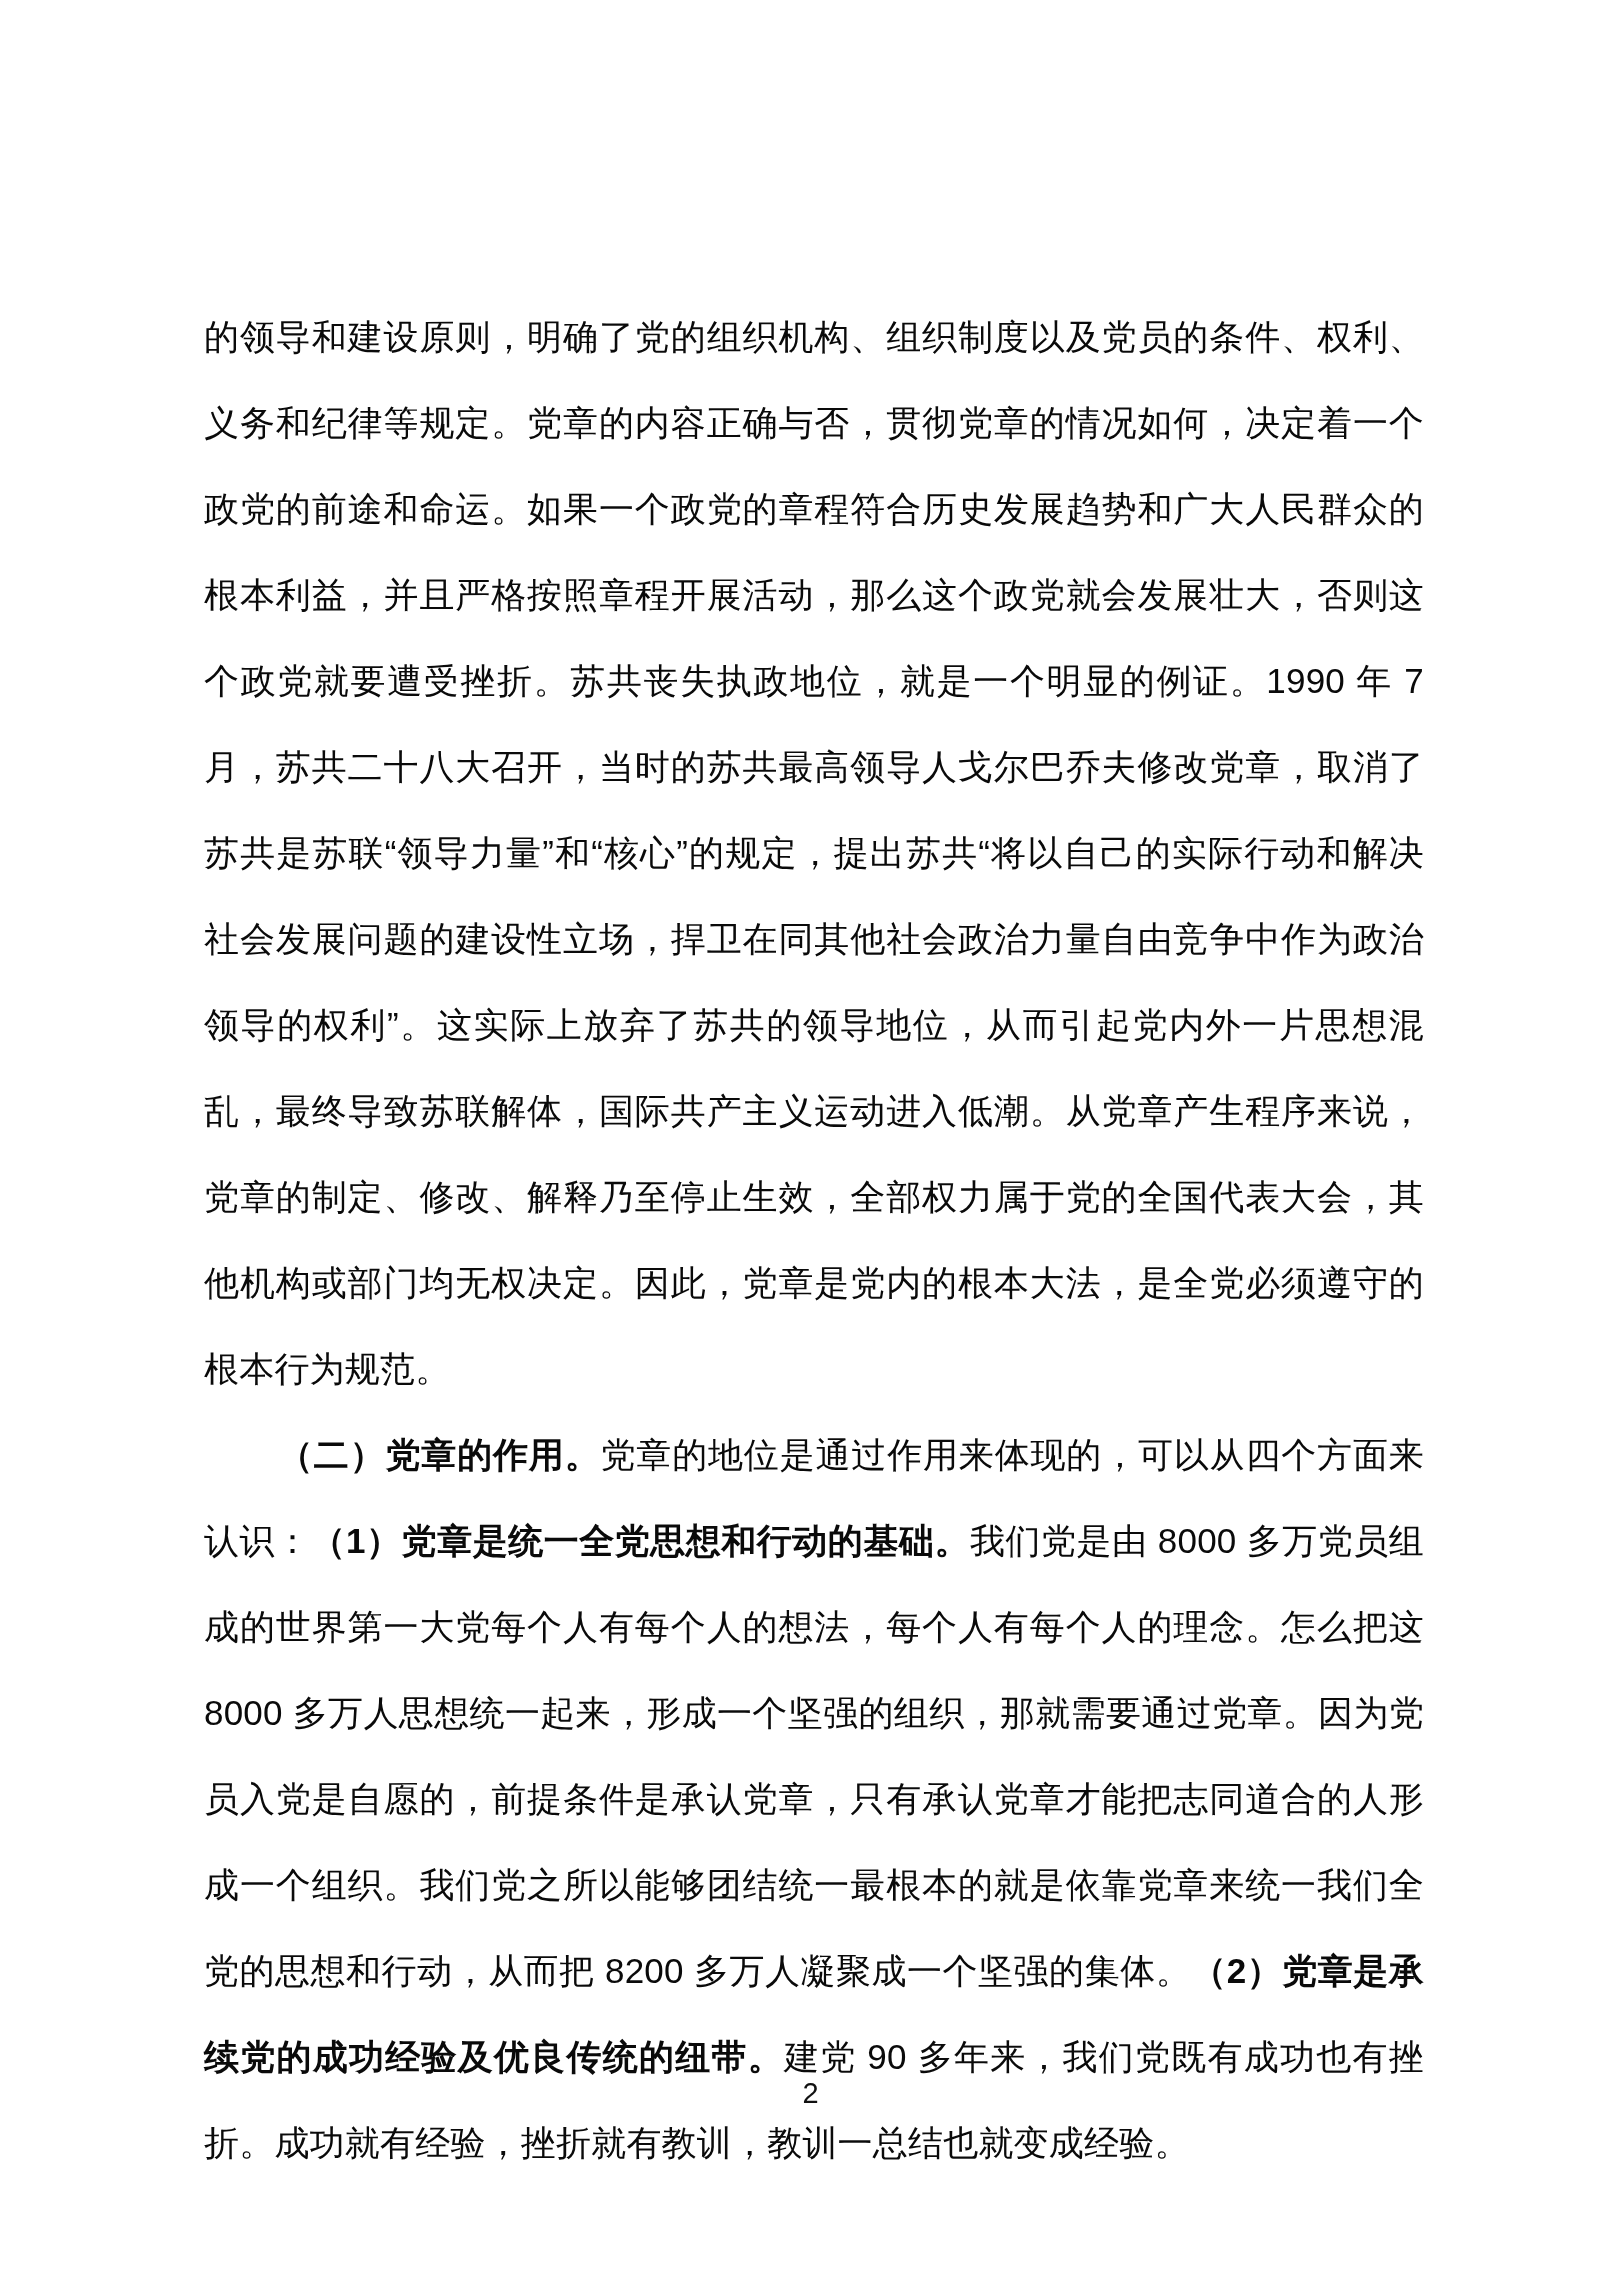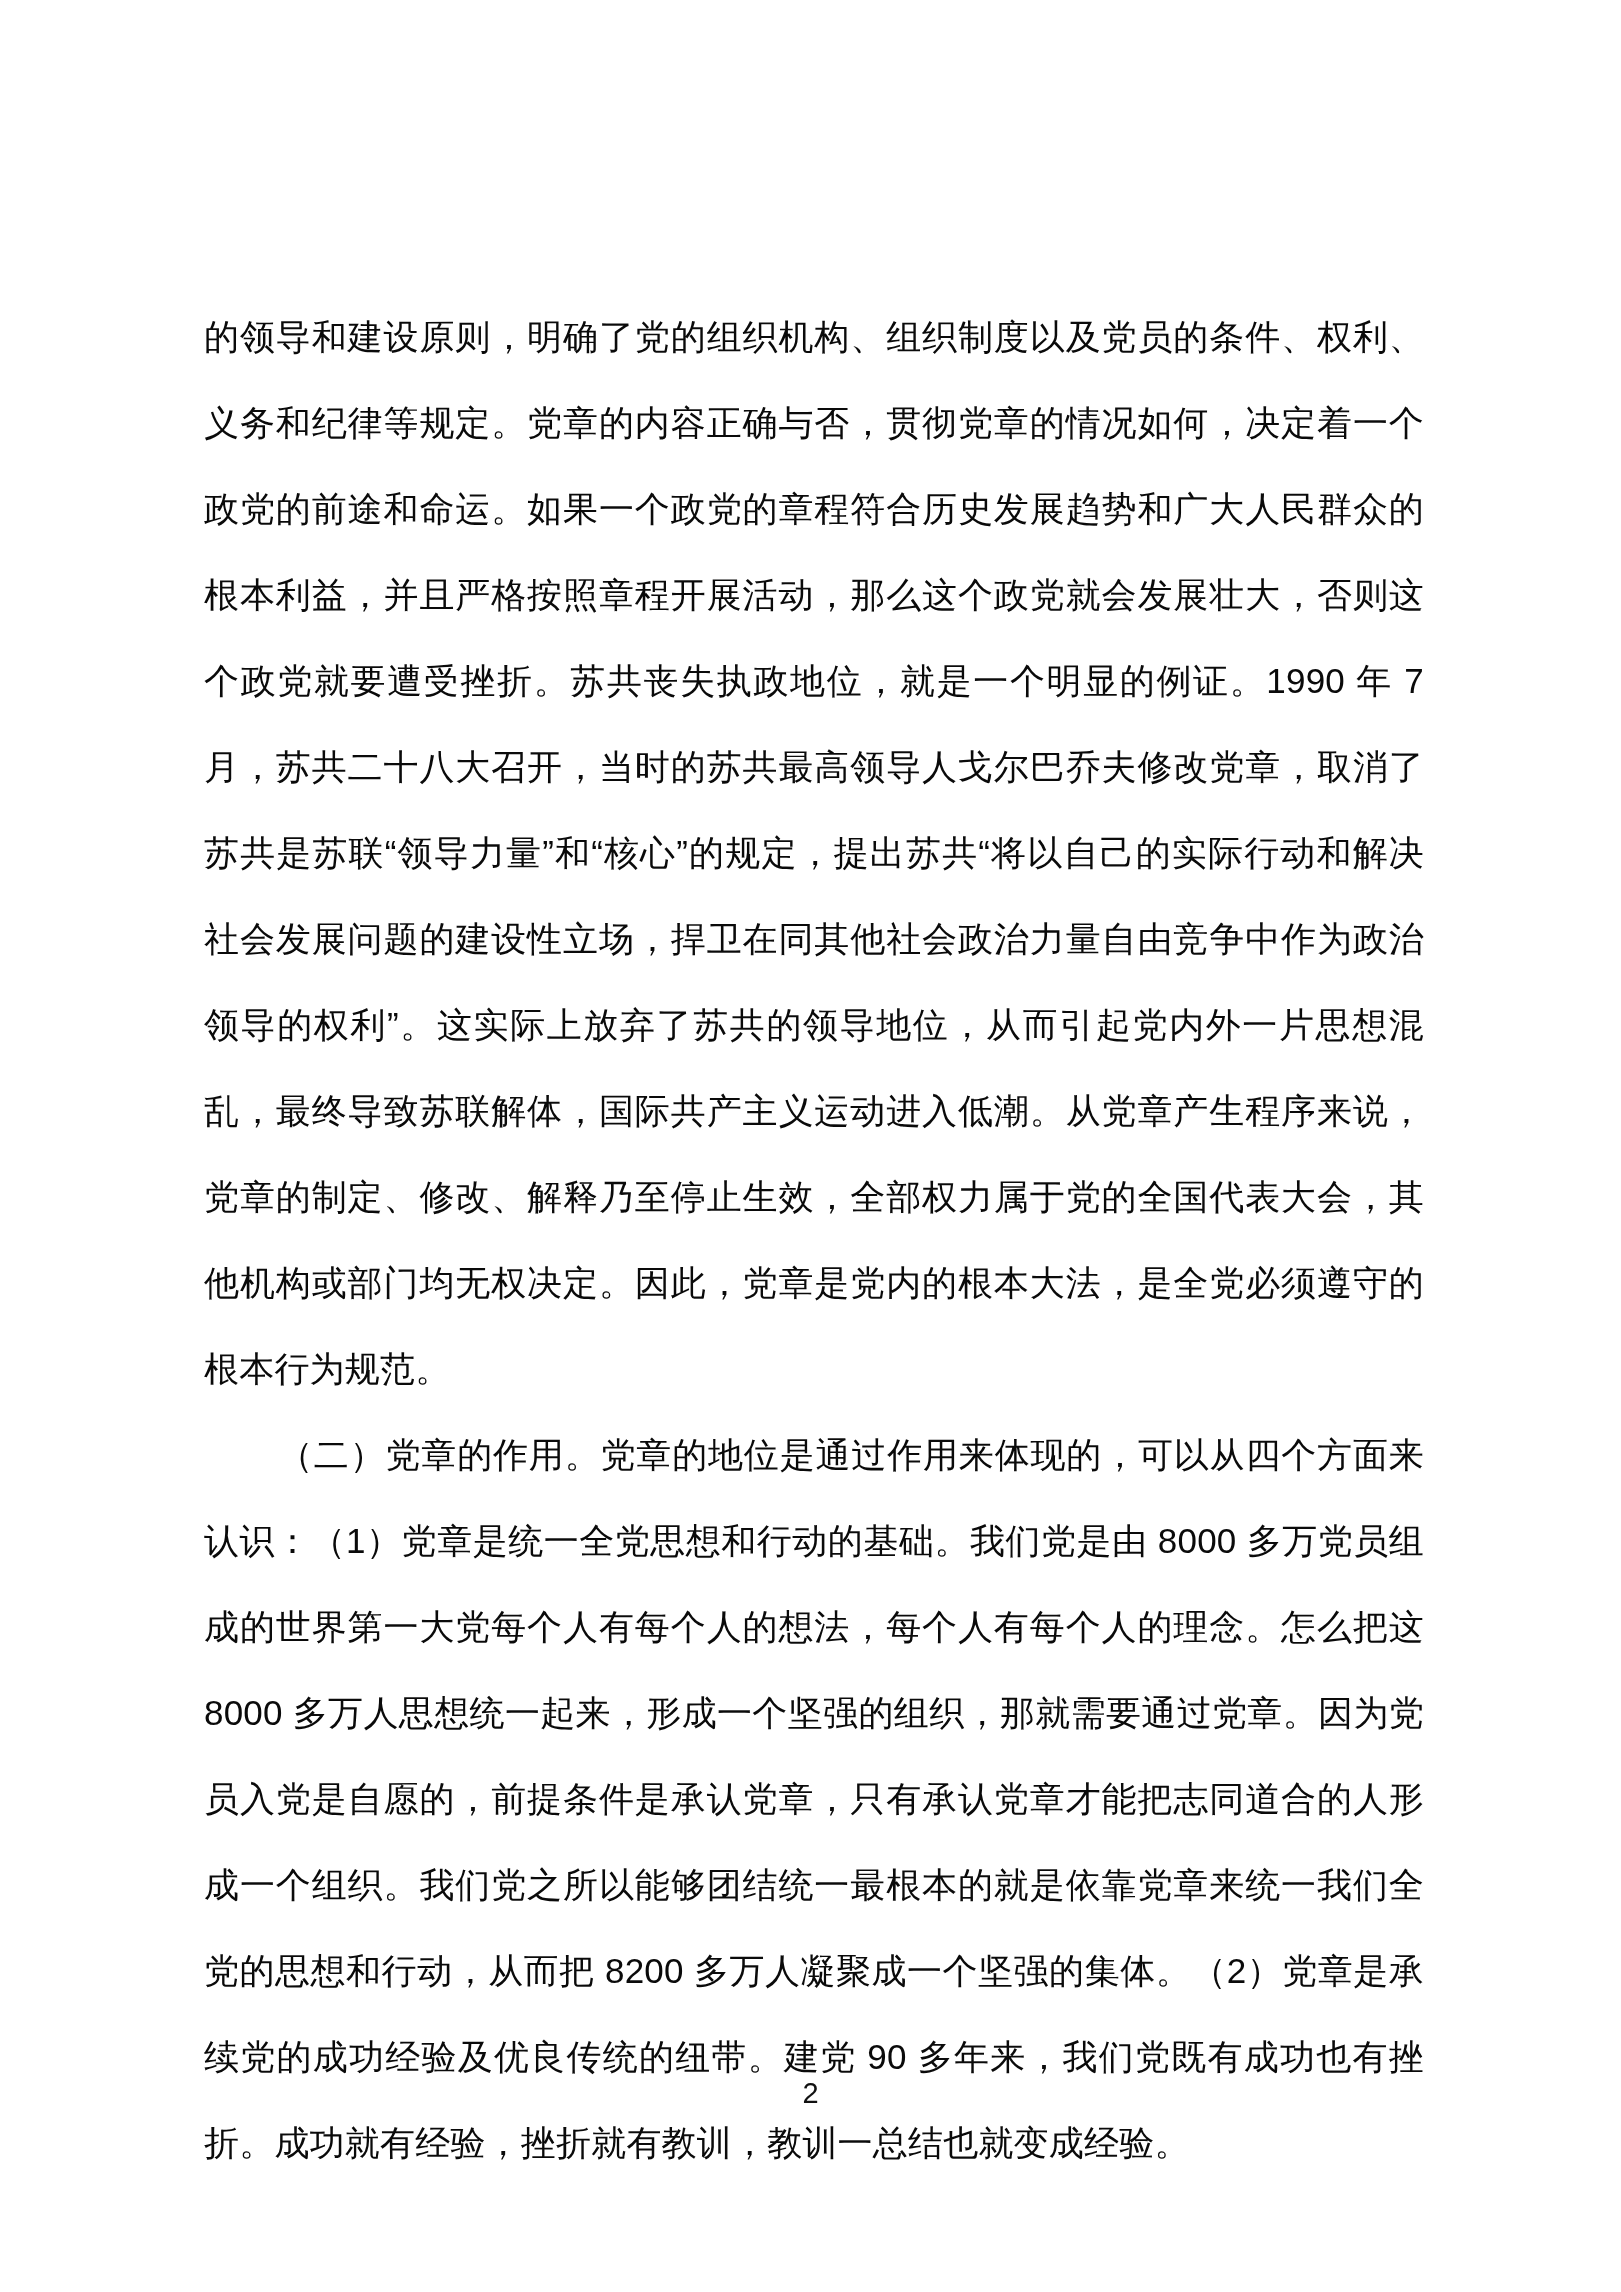--- a/index.html
+++ b/index.html
@@ -37,21 +37,21 @@
     text-align: justify;
     text-justify: inter-ideograph;
     letter-spacing: 0.2px;
     color: #0a0a0a;
     word-break: break-all;
   }
   .para.indent {
     text-indent: 74px;
   }
   .b {
-    font-weight: normal;
+    font-weight: bold;
     letter-spacing: 0.2px;
   }
   .page-number {
     position: absolute;
     left: 0;
     top: 2076px;
     width: 1621px;
     text-align: center;
     font-size: 29px;
     line-height: 35px;

